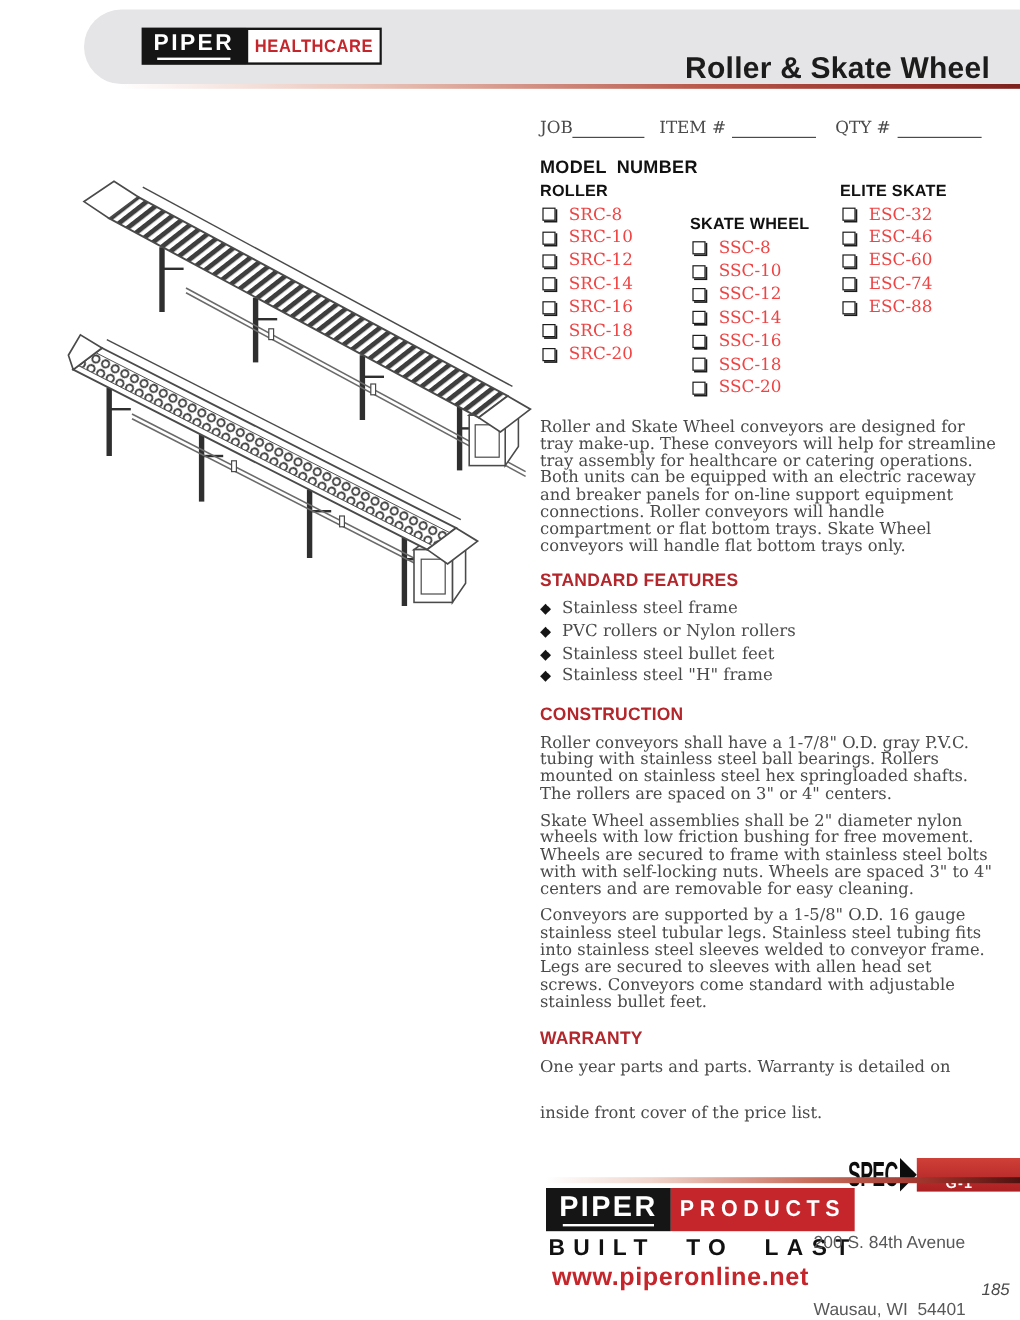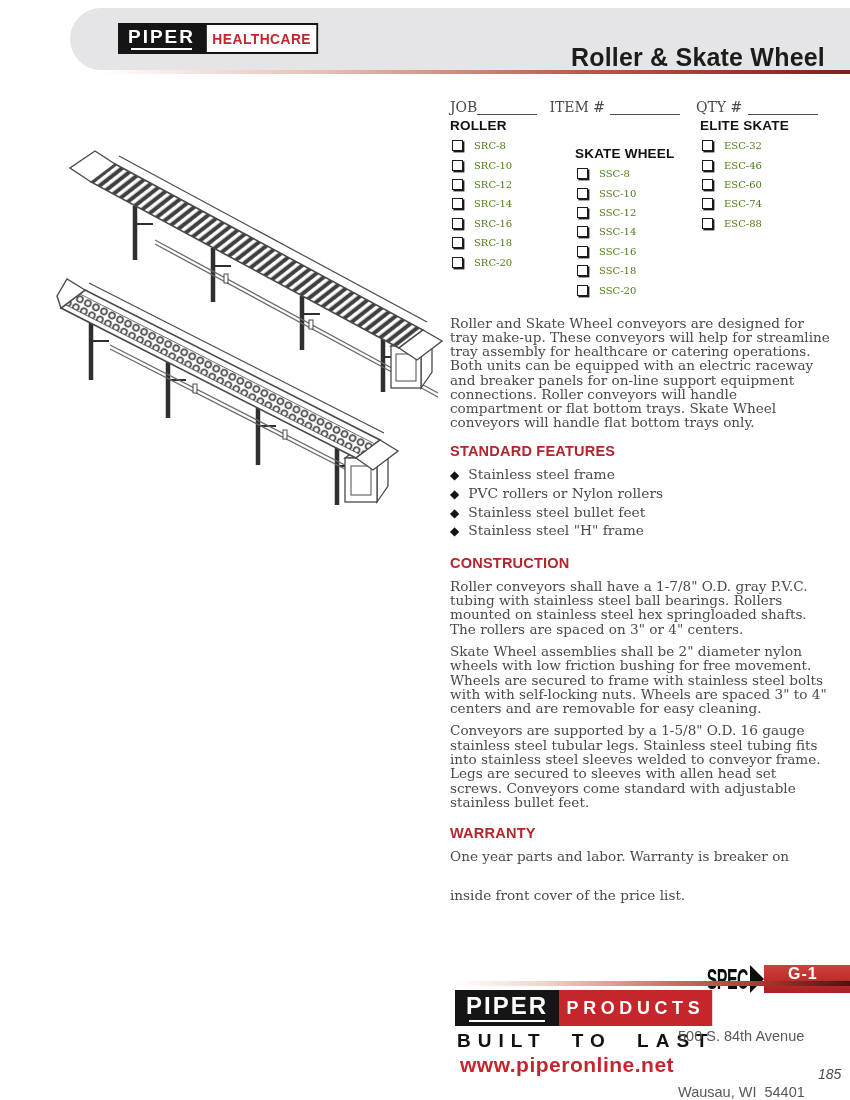--- a/index.html
+++ b/index.html
@@ -31,21 +31,21 @@
   .blank{display:inline-block;border-bottom:1.5px solid #4a4a4a;height:13px;}
   .fgap{display:inline-block;}
 
   .mn-heading{font-family:"Liberation Sans",sans-serif;font-weight:bold;font-size:15px;color:#111;
               margin-top:16px;letter-spacing:0.3px;word-spacing:4px;}
   .cols{display:flex;margin-top:3px;}
   .col{display:flex;flex-direction:column;}
   .col-roller{width:125px;} .col-skate{width:125px;margin-top:28px;} .col-elite{width:120px;}
   .col-header{font-family:"Liberation Sans",sans-serif;font-weight:bold;font-size:13.5px;color:#111;
               letter-spacing:0.2px;margin-bottom:3px;}
-  .mrow{display:flex;align-items:center;height:19.4px;font-size:10px;color:#4d7c0f;}
+  .mrow{display:flex;align-items:center;height:19.4px;font-size:14px;color:#ef4444;}
   .cb{width:9px;height:9px;border:1.8px solid #1b1b1b;box-shadow:1.4px 1.4px 0 0 #1b1b1b;
       margin-right:11px;margin-left:2px;background:#fff;flex:none;cursor:pointer;}
 
   .desc{margin:16px 0 0 0;font-size:13.6px;line-height:14.2px;color:#4a4a4a;}
 
   .red-heading{font-family:"Liberation Sans",sans-serif;font-weight:bold;font-size:15px;color:#b2262c;
                letter-spacing:0.2px;margin:13px 0 0 0;transform:scaleX(0.97);transform-origin:left;}
   .features{list-style:none;margin:7px 0 0 0;padding:0;}
   .features li{display:flex;align-items:baseline;height:18.6px;font-size:13.8px;color:#4a4a4a;}
   .diamond{color:#151515;font-size:12px;margin-right:9px;font-family:"DejaVu Sans",sans-serif;}
@@ -53,22 +53,22 @@
   .cpara{margin:8px 0 0 0;font-size:13.6px;line-height:14.3px;color:#4a4a4a;}
   .wline{margin:8px 0 0 0;font-size:13.6px;line-height:14px;color:#4a4a4a;}
 
   
   .spec-row{position:absolute;top:953px;right:0;height:28px;display:flex;align-items:center;margin-top:12px;}
   .spec-label{font-family:"Liberation Sans",sans-serif;font-weight:800;font-size:29px;color:#0d0d0d;
               transform:scaleX(0.55);transform-origin:right;letter-spacing:-1px;line-height:28px;}
   .spec-arrow{width:0;height:0;border-top:14px solid transparent;border-bottom:14px solid transparent;
               border-left:14px solid #0d0d0d;margin-left:2px;}
   .spec-banner{width:62px;height:28px;background:linear-gradient(to bottom,#cf4038,#ac1f23);
-               color:#fff;font-family:"Liberation Sans",sans-serif;font-weight:bold;font-size:16px;
-               display:flex;align-items:flex-start;padding-left:24px;letter-spacing:1px;}
+               color:#fff;font-family:"Liberation Sans",sans-serif;font-weight:bold;font-size:12px;
+               display:flex;align-items:flex-end;padding-left:24px;letter-spacing:1px;}
   .footer-rule{position:absolute;left:455px;right:0;top:981px;height:5px;
      background:linear-gradient(to right,#ffffff,#f0d6cd 22%,#c9705f 55%,#9a2f28 82%,#4f1210);}
 
   
   .flogo{position:absolute;left:455px;top:990px;display:flex;height:36px;}
   .flogo-black{background:#151515;color:#fff;display:flex;flex-direction:column;justify-content:center;
                align-items:center;padding:0 11px;}
   .flogo-piper{font-family:"Liberation Sans",sans-serif;font-weight:bold;font-size:24px;letter-spacing:2px;line-height:1;}
   .flogo-stripe{width:92%;height:2.5px;background:#fff;margin-top:2px;}
   .flogo-red{background:#c4262c;color:#fff;display:flex;align-items:center;padding:0 8px;
@@ -187,20 +187,21 @@
     <span class="fgap" style="width:12px"></span>
     <span>ITEM #</span>
       <span class="fgap" style="width:5px"></span>
       <span class="blank" style="width:70px"></span>
     <span class="fgap" style="width:16px"></span>
     <span>QTY #</span>
       <span class="fgap" style="width:6px"></span>
       <span class="blank" style="width:70px"></span>
   </div>
 
+  <div class="mn-heading">MODEL NUMBER</div>
 
   <div class="cols">
     <div class="col col-roller">
       <div class="col-header">ROLLER</div>
       <div class="mrow">
           <span class="cb"></span>
           <span>SRC-8</span>
         </div>
       <div class="mrow">
           <span class="cb"></span>
@@ -304,21 +305,21 @@
         <span>Stainless steel "H" frame</span>
       </li>
   </ul>
 
   <h2 class="red-heading">CONSTRUCTION</h2>
   <p class="cpara">Roller conveyors shall have a 1-7/8" O.D. gray P.V.C. tubing with stainless steel ball bearings. Rollers mounted on stainless steel hex springloaded shafts. The rollers are spaced on 3" or 4" centers.</p>
   <p class="cpara">Skate Wheel assemblies shall be 2" diameter nylon wheels with low friction bushing for free movement. Wheels are secured to frame with stainless steel bolts with with self-locking nuts. Wheels are spaced 3" to 4" centers and are removable for easy cleaning.</p>
   <p class="cpara">Conveyors are supported by a 1-5/8" O.D. 16 gauge stainless steel tubular legs. Stainless steel tubing fits into stainless steel sleeves welded to conveyor frame. Legs are secured to sleeves with allen head set screws. Conveyors come standard with adjustable stainless bullet feet.</p>
 
   <h2 class="red-heading" style="margin-top:15px">WARRANTY</h2>
-  <p class="wline">One year parts and labor. Warranty is breaker on</p>
+  <p class="wline">One year parts and parts. Warranty is detailed on</p>
   <p class="wline" style="margin-top:25px">inside front cover of the price list.</p>
 </div>
 
 <div class="spec-row">
   <span class="spec-label">SPEC</span>
   <span class="spec-arrow"></span>
   <span class="spec-banner">
       <span>G-1</span>
     </span>
 </div>
@@ -328,19 +329,19 @@
   <span class="flogo-black">
     <span class="flogo-piper">PIPER</span>
     <span class="flogo-stripe"></span>
   </span>
   <span class="flogo-red">PRODUCTS</span>
 </div>
 <div class="tagline">BUILT TO LAST</div>
 <div class="website">www.piperonline.net</div>
 
 <div class="address">
-  <div>500 S. 84th Avenue</div>
+  <div>200 S. 84th Avenue</div>
   <div>Wausau, WI  54401</div>
   
   
 </div>
 
 <div class="pagenum">185</div>
 
 </body></html>

